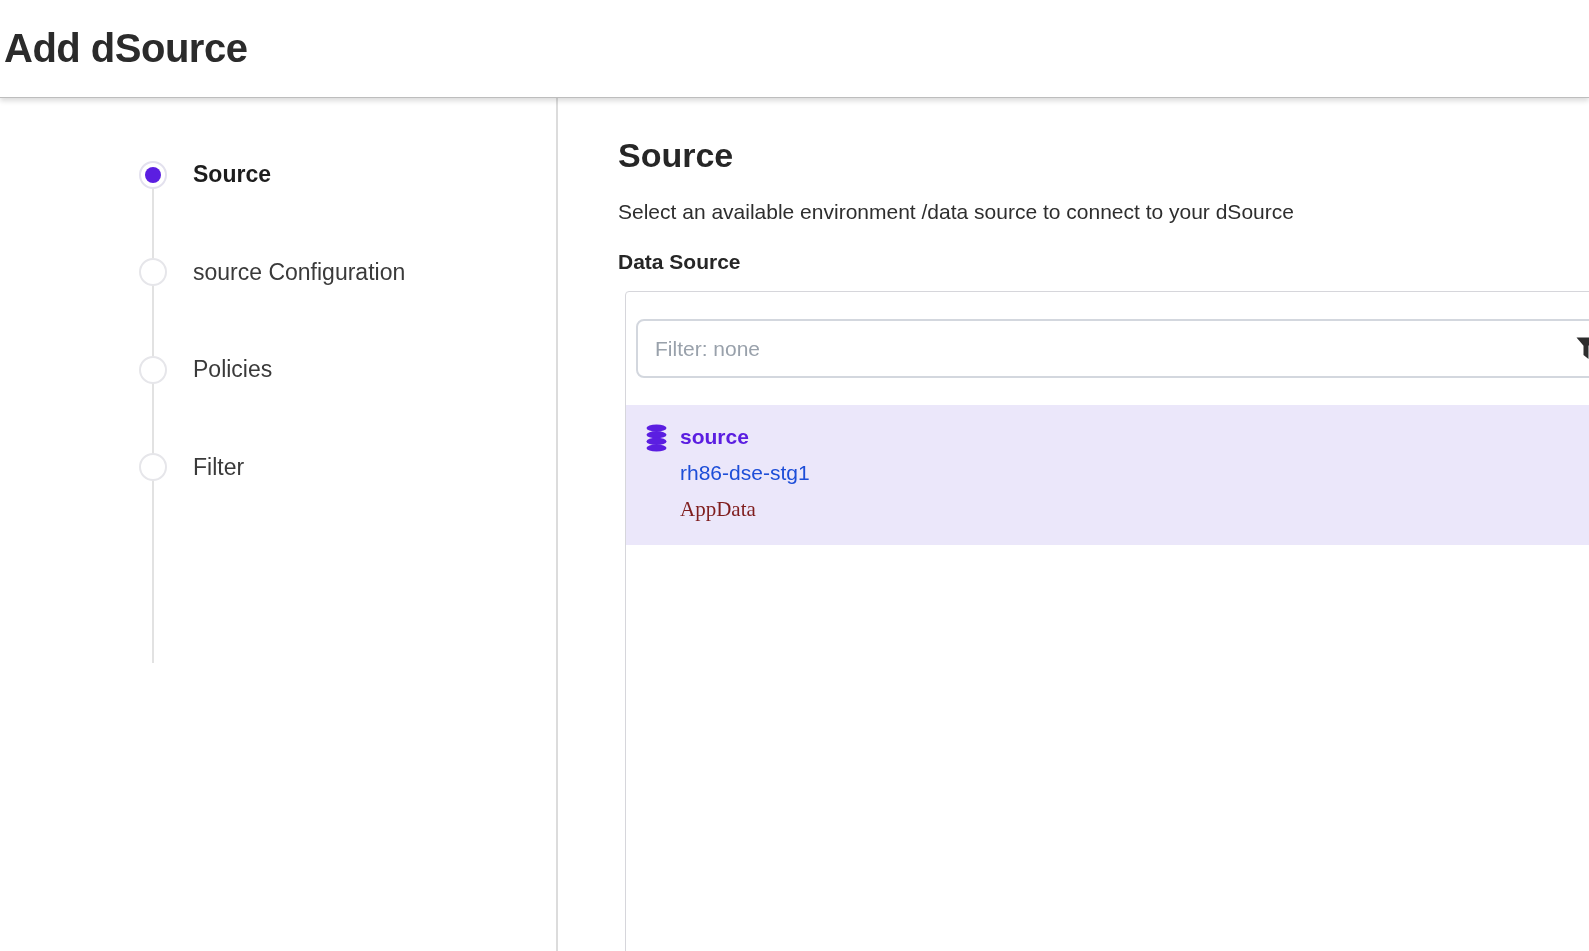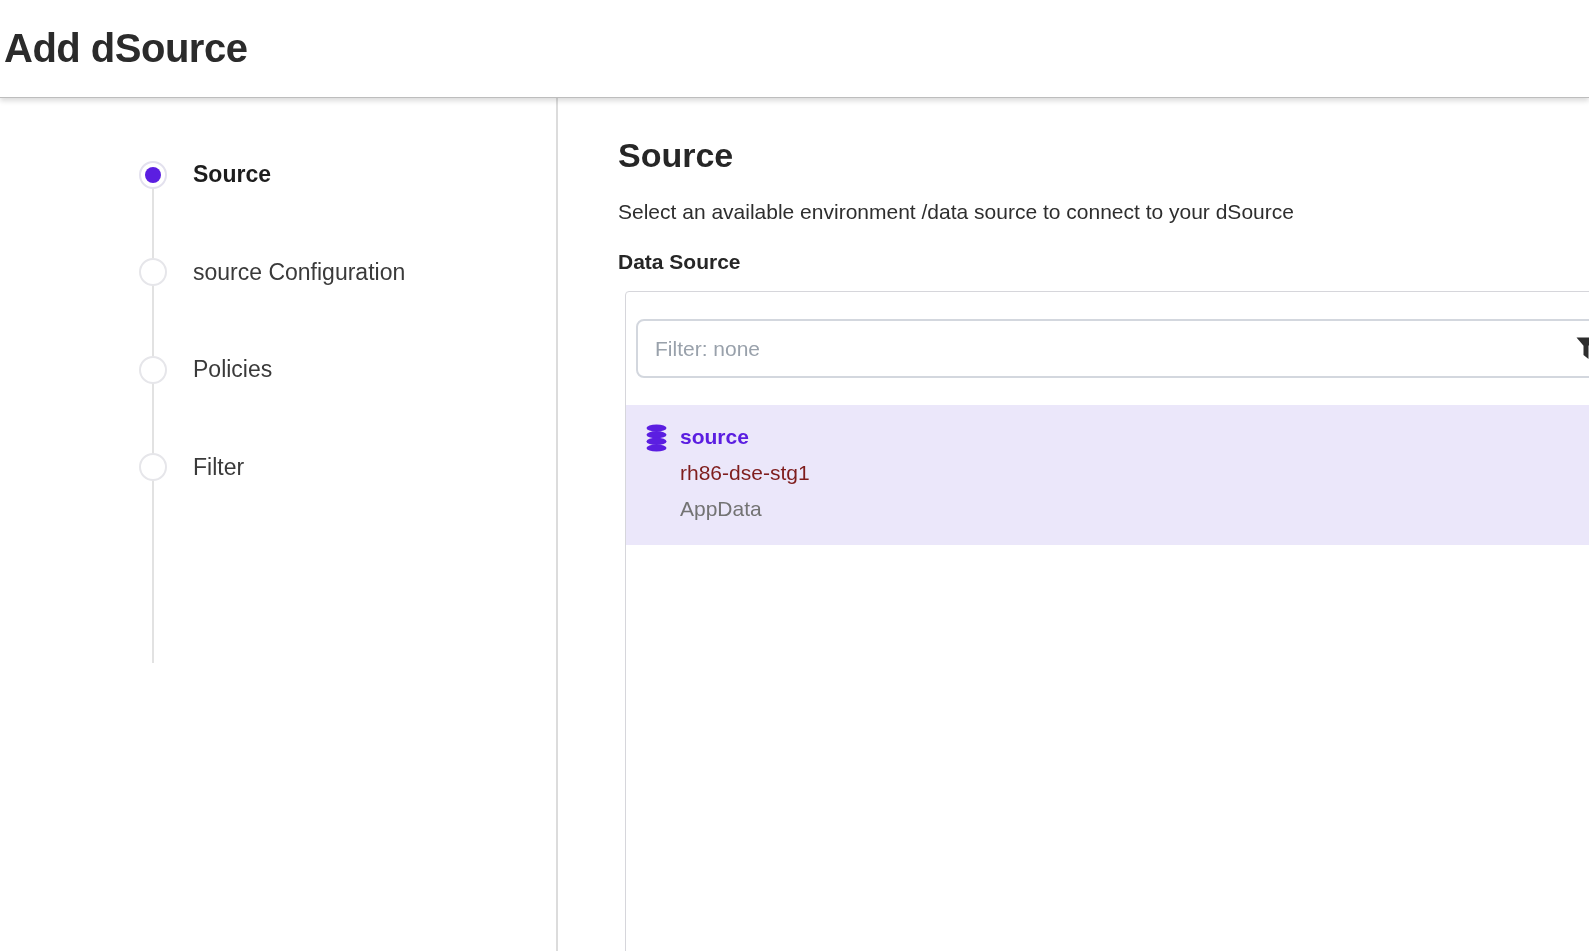--- a/index.html
+++ b/index.html
@@ -50,22 +50,22 @@
   .filter-input::placeholder { color: #99a1ab; opacity: 1; }
   .funnel { position: absolute; right: 26px; top: 18px; width: 20px; height: 23px;
     cursor: pointer; }
 
   .ds-row { margin-top: 27px; width: 100%; background: #ebe7fa; display: flex;
     align-items: flex-start; padding: 14px 0 18px 20px; cursor: pointer; }
   .ds-icon { flex: 0 0 21px; width: 21px; height: 28px; margin-top: 5px; }
   .ds-texts { margin-left: 13px; }
   .ds-texts > div { font-size: 21px; line-height: 36px; }
   .ds-name { font-weight: 700; color: #5b1ee1; }
-  .ds-env { color: #7f1d1d; }
-  .ds-type { color: #737373; }
+  .ds-env { color: #1d4ed8; }
+  .ds-type { color: #7f1d1d; font-family: Liberation Serif, serif; }
 </style>
 </head>
 <body>
 
 <header class="app-header">
   <h1>Add dSource</h1>
 </header>
 
 <div class="page-body">
 

